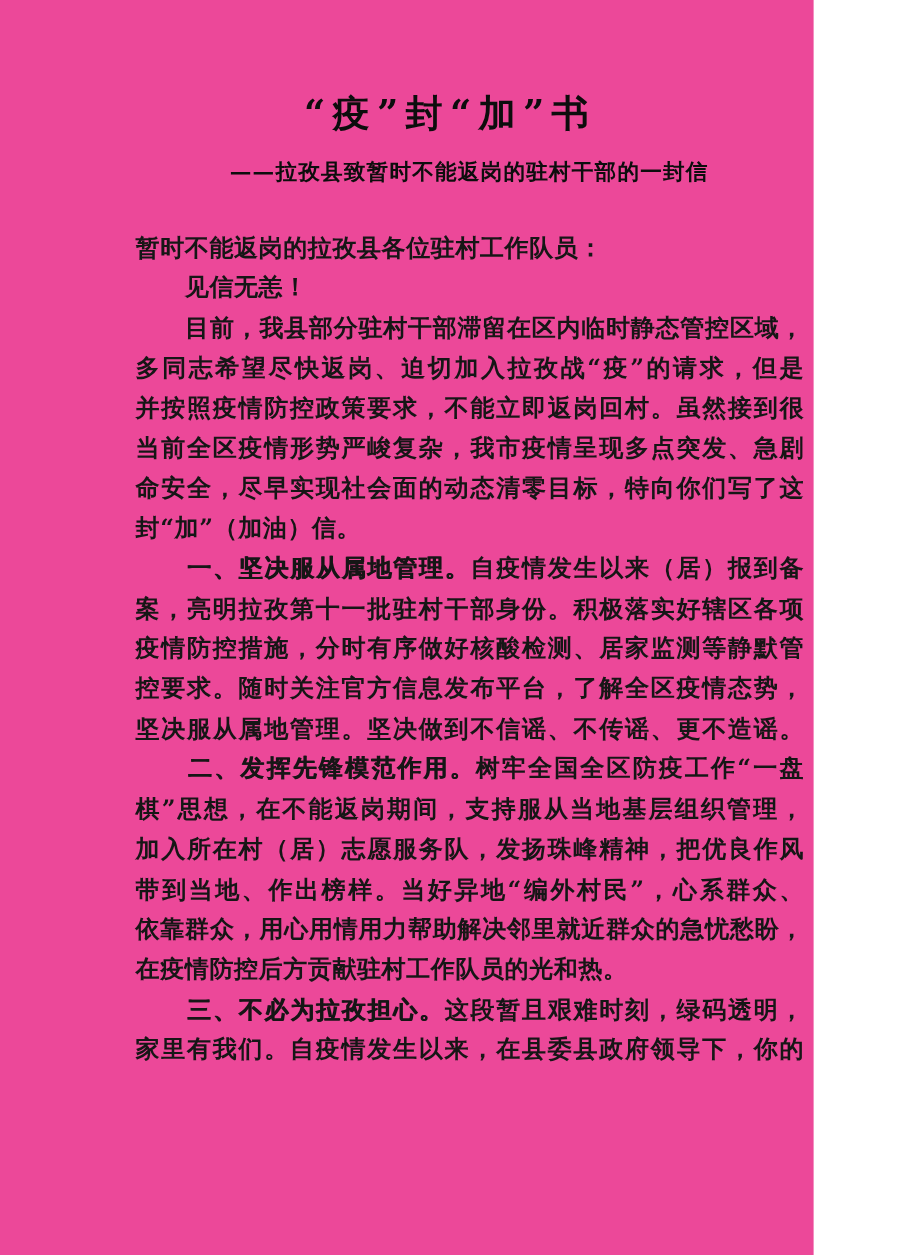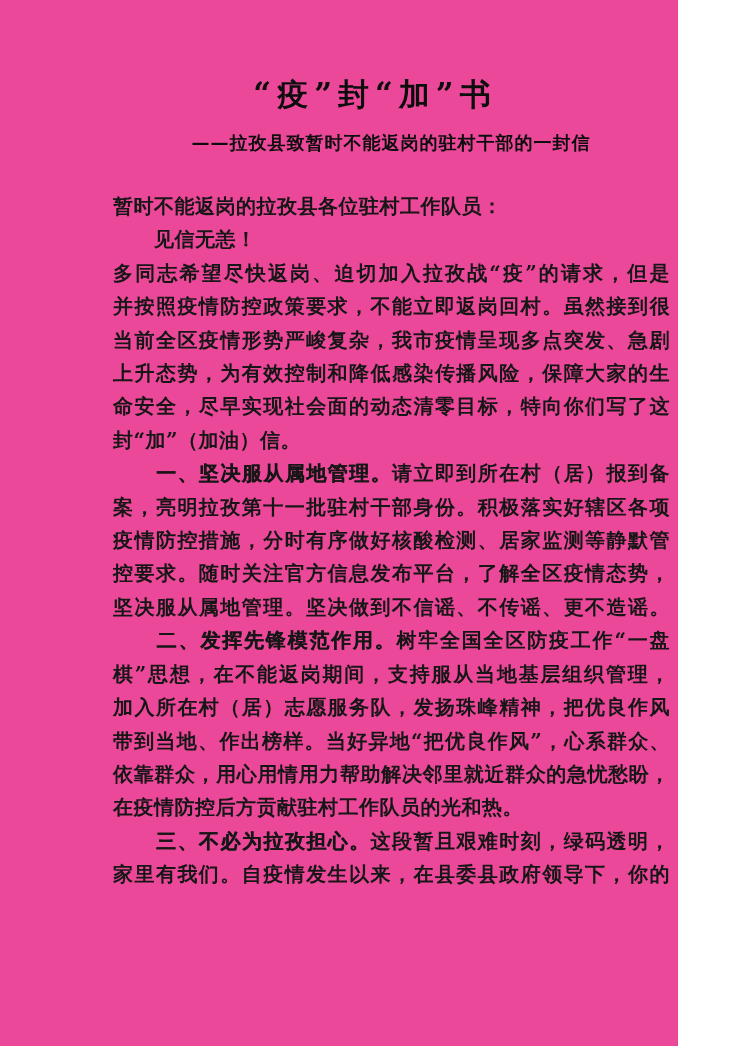--- a/index.html
+++ b/index.html
@@ -50,34 +50,34 @@
 
 <div class="page">
 
   <div class="doc-title">“疫”封“加”书</div>
 
   <div class="doc-subtitle">——拉孜县致暂时不能返岗的驻村干部的一封信</div>
 
   <div class="letter-body">
       <div class="line short"><span class="rest">暂时不能返岗的拉孜县各位驻村工作队员：</span></div>
       <div class="line short"><span class="rest">　　见信无恙！</span></div>
+      <div class="line"><span class="rest">　　目前，我县部分驻村干部滞留在区内临时静态管控区域，</span></div>
       <div class="line"><span class="rest">多同志希望尽快返岗、迫切加入拉孜战“疫”的请求，但是</span></div>
       <div class="line"><span class="rest">并按照疫情防控政策要求，不能立即返岗回村。虽然接到很</span></div>
       <div class="line"><span class="rest">当前全区疫情形势严峻复杂，我市疫情呈现多点突发、急剧</span></div>
-      <div class="line"><span class="rest">上升态势，为有效控制和降低感染传播风险，保障大家的生</span></div>
       <div class="line"><span class="rest">命安全，尽早实现社会面的动态清零目标，特向你们写了这</span></div>
       <div class="line short"><span class="rest">封“加”（加油）信。</span></div>
-      <div class="line"><span class="lead">　　一、坚决服从属地管理。</span><span class="rest">请立即到所在村（居）报到备</span></div>
+      <div class="line"><span class="lead">　　一、坚决服从属地管理。</span><span class="rest">自疫情发生以来（居）报到备</span></div>
       <div class="line"><span class="rest">案，亮明拉孜第十一批驻村干部身份。积极落实好辖区各项</span></div>
       <div class="line"><span class="rest">疫情防控措施，分时有序做好核酸检测、居家监测等静默管</span></div>
       <div class="line"><span class="rest">控要求。随时关注官方信息发布平台，了解全区疫情态势，</span></div>
       <div class="line"><span class="rest">坚决服从属地管理。坚决做到不信谣、不传谣、更不造谣。</span></div>
       <div class="line"><span class="lead">　　二、发挥先锋模范作用。</span><span class="rest">树牢全国全区防疫工作“一盘</span></div>
       <div class="line"><span class="rest">棋”思想，在不能返岗期间，支持服从当地基层组织管理，</span></div>
       <div class="line"><span class="rest">加入所在村（居）志愿服务队，发扬珠峰精神，把优良作风</span></div>
-      <div class="line"><span class="rest">带到当地、作出榜样。当好异地“把优良作风”，心系群众、</span></div>
+      <div class="line"><span class="rest">带到当地、作出榜样。当好异地“编外村民”，心系群众、</span></div>
       <div class="line"><span class="rest">依靠群众，用心用情用力帮助解决邻里就近群众的急忧愁盼，</span></div>
       <div class="line short"><span class="rest">在疫情防控后方贡献驻村工作队员的光和热。</span></div>
       <div class="line"><span class="lead">　　三、不必为拉孜担心。</span><span class="rest">这段暂且艰难时刻，绿码透明，</span></div>
       <div class="line"><span class="rest">家里有我们。自疫情发生以来，在县委县政府领导下，你的</span></div>
     </div>
 
 </div>
 
 </body></html>

